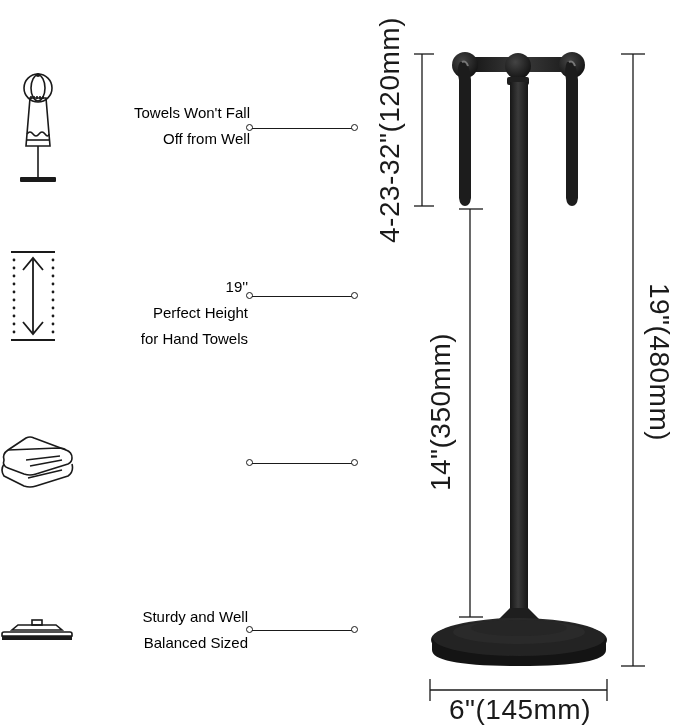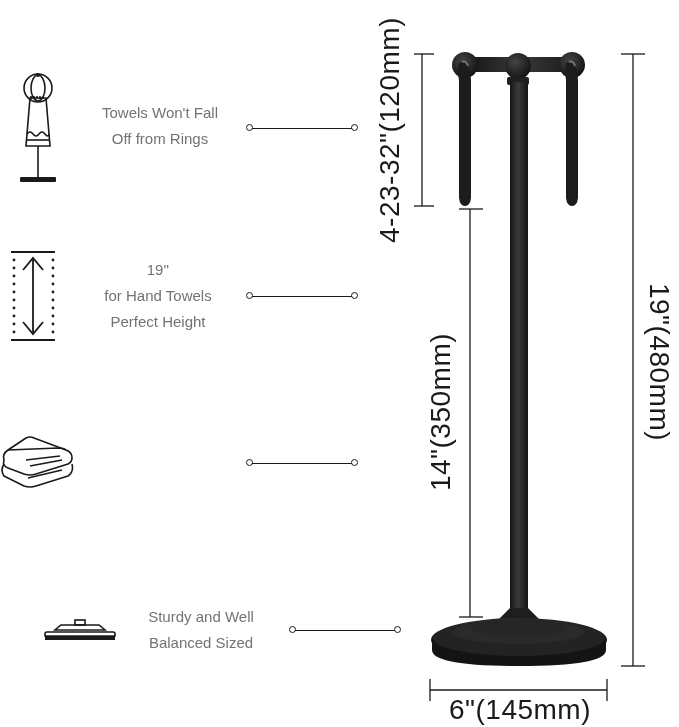--- a/index.html
+++ b/index.html
@@ -1,18 +1,18 @@
 <!DOCTYPE html>
 <html><head>
 <meta charset="utf-8">
 <style>
   html, body { margin: 0; padding: 0; background: #ffffff; }
   body { width: 679px; height: 727px; position: relative; overflow: hidden; font-family: "Liberation Sans", sans-serif; color: #1a1a1a; }
   .abs { position: absolute; }
-  .feature-text { position: absolute; text-align: center; font-size: 15px; line-height: 26px; color: #737373; width: 180px; }
+  .feature-text { position: absolute; text-align: right; font-size: 15px; line-height: 26px; color: #000000; width: 180px; }
   .connector { position: absolute; height: 12px; }
   .connector .line { position: absolute; left: 6px; right: 6px; top: 5.5px; height: 1.3px; background: #1a1a1a; }
   .connector .dot { position: absolute; top: 1.5px; width: 7px; height: 7px; border: 1.4px solid #1a1a1a; border-radius: 50%; background: #fff; box-sizing: border-box; }
   .dim-label { position: absolute; font-size: 28px; color: #1a1a1a; white-space: nowrap; letter-spacing: 0.5px; }
   .rot-ccw { transform: rotate(-90deg); transform-origin: center center; }
   .rot-cw { transform: rotate(90deg); transform-origin: center center; }
 </style>
 </head>
 <body>
 
@@ -25,21 +25,21 @@
       <path d="M17 31 l0 -3 M20 31 l0 -3 M23 31 l0 -3 M26 31 l0 -3 M29 31 l0 -3"></path>
       <path d="M13 66 q3 -4 6 0 q3 4 6 0 q3 -4 6 0 q3 4 4 0"></path>
       <line x1="12" y1="72" x2="36" y2="72"></line>
       <line x1="24" y1="78" x2="24" y2="110"></line>
     </g>
     <circle cx="24" cy="7" r="2" fill="#1a1a1a"></circle>
     <rect x="6" y="109" width="36" height="5" rx="1" fill="#1a1a1a"></rect>
   </svg>
   <div class="feature-text" style="left:70px;top:40px;">
     <div>Towels Won't Fall</div>
-    <div>Off from Rings</div>
+    <div>Off from Well</div>
   </div>
   <div class="connector" style="left:246px;top:62px;width:112px;">
     <span class="dot" style="left:0;"></span>
     <span class="line"></span>
     <span class="dot" style="right:0;"></span>
   </div>
 </div>
 
 <div class="abs" style="left:0;top:240px;width:370px;height:110px;">
   <svg class="abs" style="left:11px;top:10px;" width="46" height="92" viewBox="0 0 46 92">
@@ -66,24 +66,24 @@
         <circle cx="42" cy="26" r="1.4"></circle>
         <circle cx="42" cy="34" r="1.4"></circle>
         <circle cx="42" cy="42" r="1.4"></circle>
         <circle cx="42" cy="50" r="1.4"></circle>
         <circle cx="42" cy="58" r="1.4"></circle>
         <circle cx="42" cy="66" r="1.4"></circle>
         <circle cx="42" cy="74" r="1.4"></circle>
         <circle cx="42" cy="82" r="1.4"></circle>
     </g>
   </svg>
-  <div class="feature-text" style="left:68px;top:17px;">
+  <div class="feature-text" style="left:68px;top:34px;">
     <div>19''</div>
+    <div>Perfect Height</div>
     <div>for Hand Towels</div>
-    <div>Perfect Height</div>
   </div>
   <div class="connector" style="left:246px;top:50px;width:112px;">
     <span class="dot" style="left:0;"></span>
     <span class="line"></span>
     <span class="dot" style="right:0;"></span>
   </div>
 </div>
 
 <div class="abs" style="left:0;top:420px;width:370px;height:90px;">
   <svg class="abs" style="left:0;top:14px;" width="75" height="56" viewBox="0 0 75 56">
@@ -96,21 +96,21 @@
       <path d="M28 44 L62 36"></path>
     </g>
   </svg>
   <div class="connector" style="left:246px;top:37px;width:112px;">
     <span class="dot" style="left:0;"></span>
     <span class="line"></span>
     <span class="dot" style="right:0;"></span>
   </div>
 </div>
 
-<div class="abs" style="left:0;top:590px;width:370px;height:70px;margin-left:43px;">
+<div class="abs" style="left:0;top:590px;width:370px;height:70px;">
   <svg class="abs" style="left:0;top:28px;" width="74" height="24" viewBox="0 0 74 24">
     <g fill="none" stroke="#1a1a1a" stroke-width="1.6">
       <rect x="32" y="2" width="10" height="5"></rect>
       <path d="M18 7 L56 7 L62 12 L12 12 Z"></path>
       <path d="M4 14 Q2 14 2 16 L2 18 L72 18 L72 16 Q72 14 70 14 Z"></path>
     </g>
     <rect x="2" y="18" width="70" height="4" fill="#1a1a1a"></rect>
   </svg>
   <div class="feature-text" style="left:68px;top:14px;">
     <div>Sturdy and Well</div>

